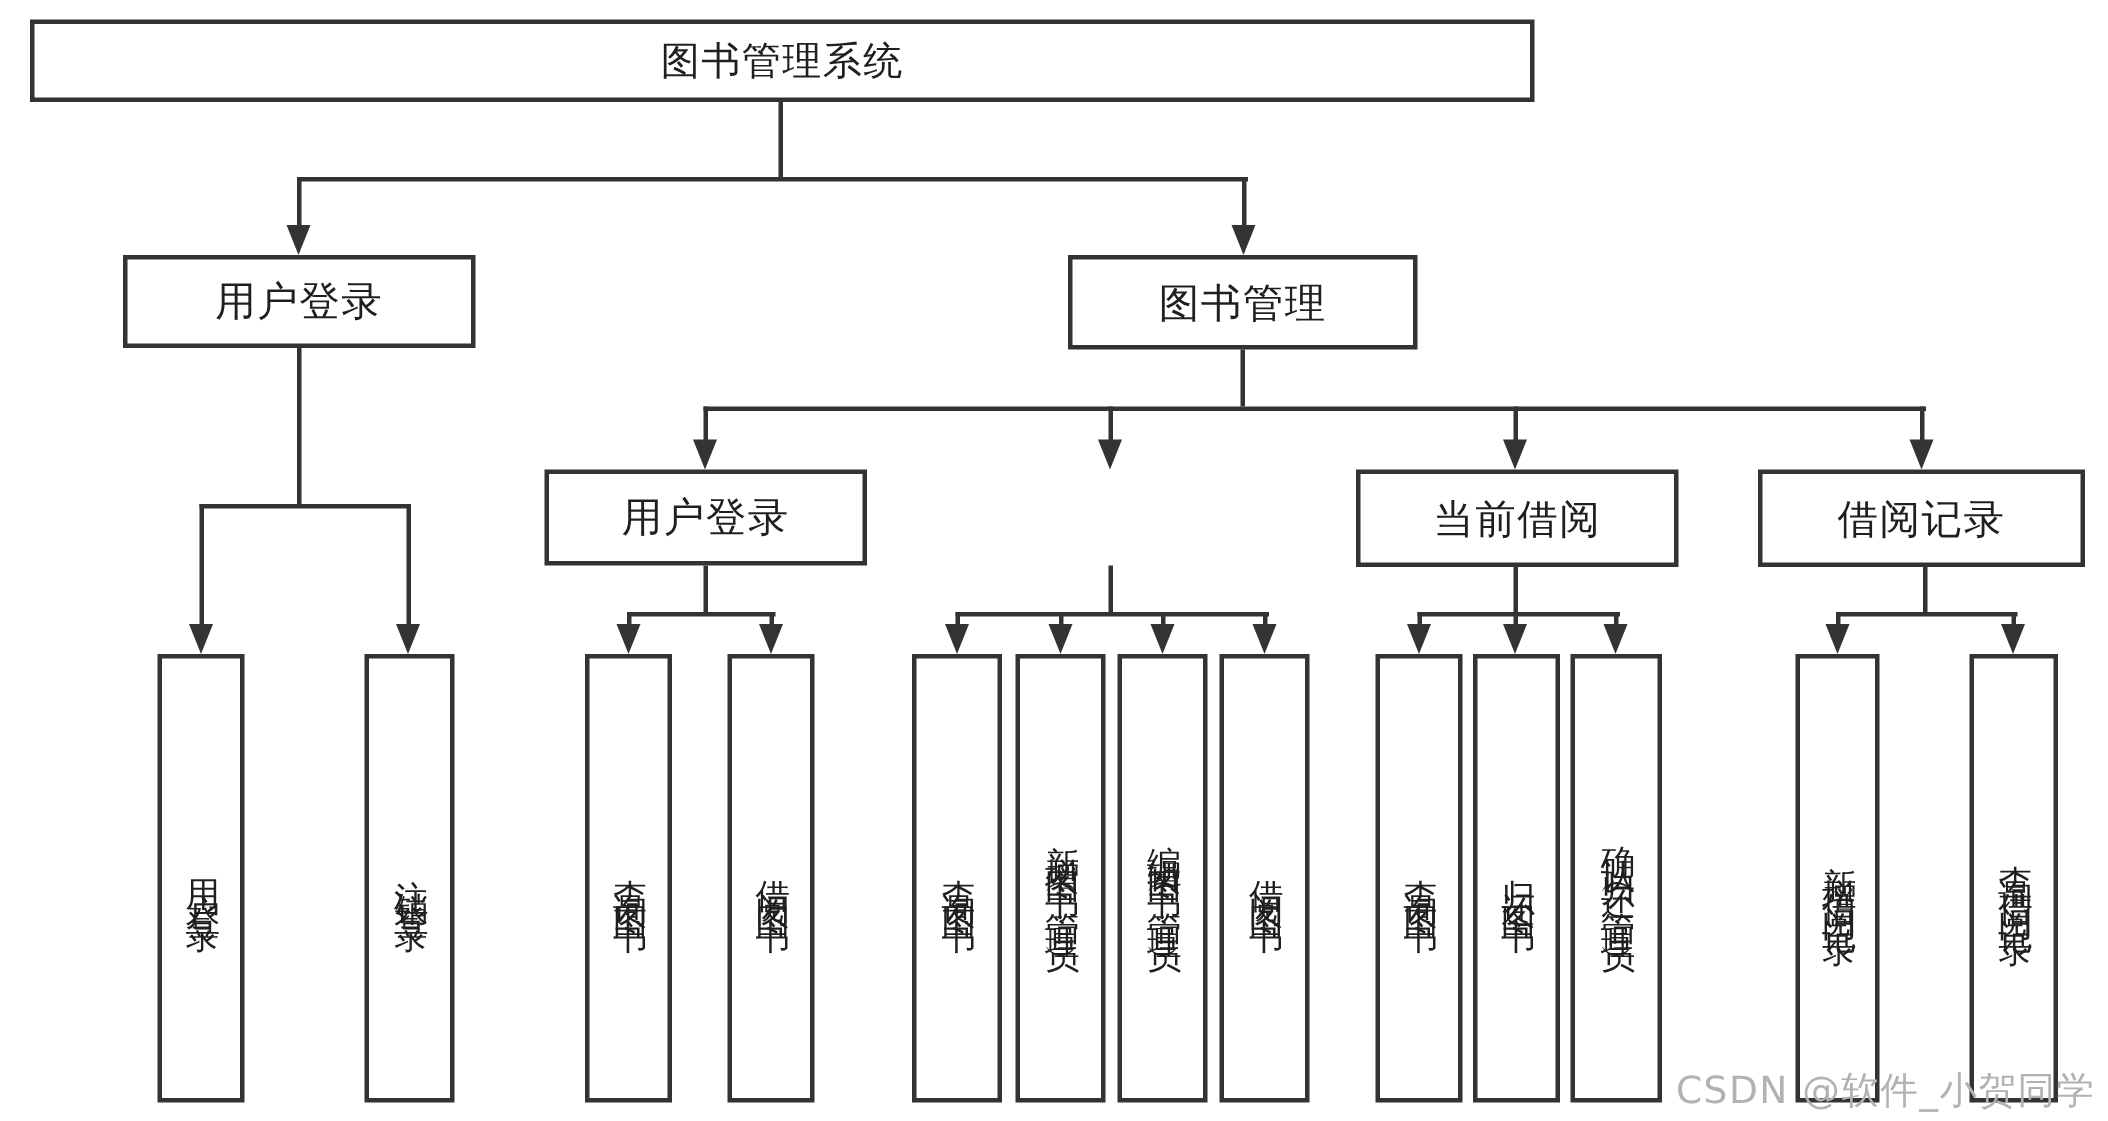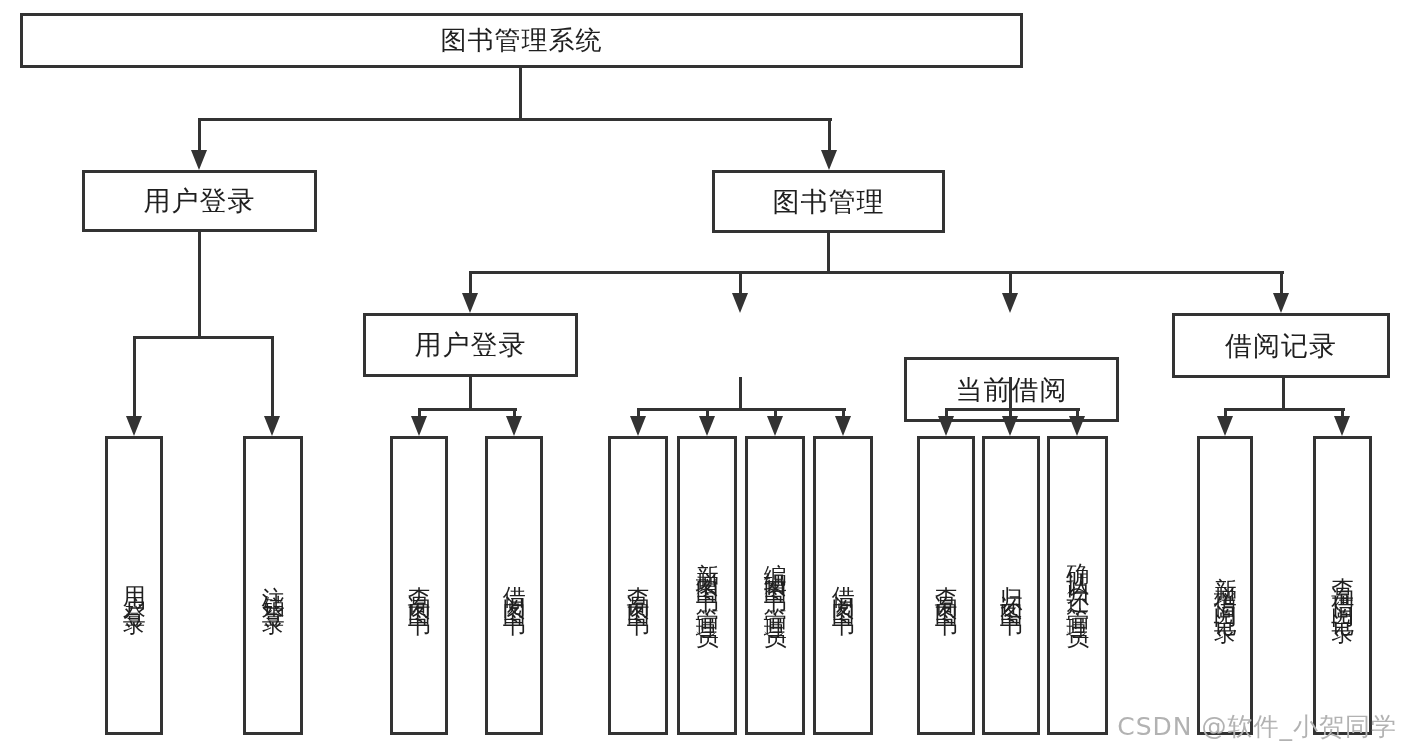--- a/index.html
+++ b/index.html
@@ -83,21 +83,21 @@
       <div class="head"></div>
     </div>
   <div class="arrow" style="left:1273px;top:271px;height:42px;">
       <div class="stem"></div>
       <div class="head"></div>
     </div>
 
   <div class="node hnode" style="left:363px;top:313px;width:215px;height:64px;">
     <span>用户登录</span>
   </div>
-  <div class="node hnode" style="left:904px;top:313px;width:215px;height:65px;margin-top:44px;">
+  <div class="node hnode" style="left:904px;top:313px;width:215px;height:65px;">
     <span>当前借阅</span>
   </div>
   <div class="node hnode" style="left:1172px;top:313px;width:218px;height:65px;">
     <span>借阅记录</span>
   </div>
 
   <div class="ln" style="left:469px;top:377px;width:3px;height:31px;"></div>
   <div class="ln" style="left:418px;top:408px;width:99px;height:3px;"></div>
   <div class="arrow" style="left:411px;top:408px;height:28px;">
       <div class="stem"></div>

